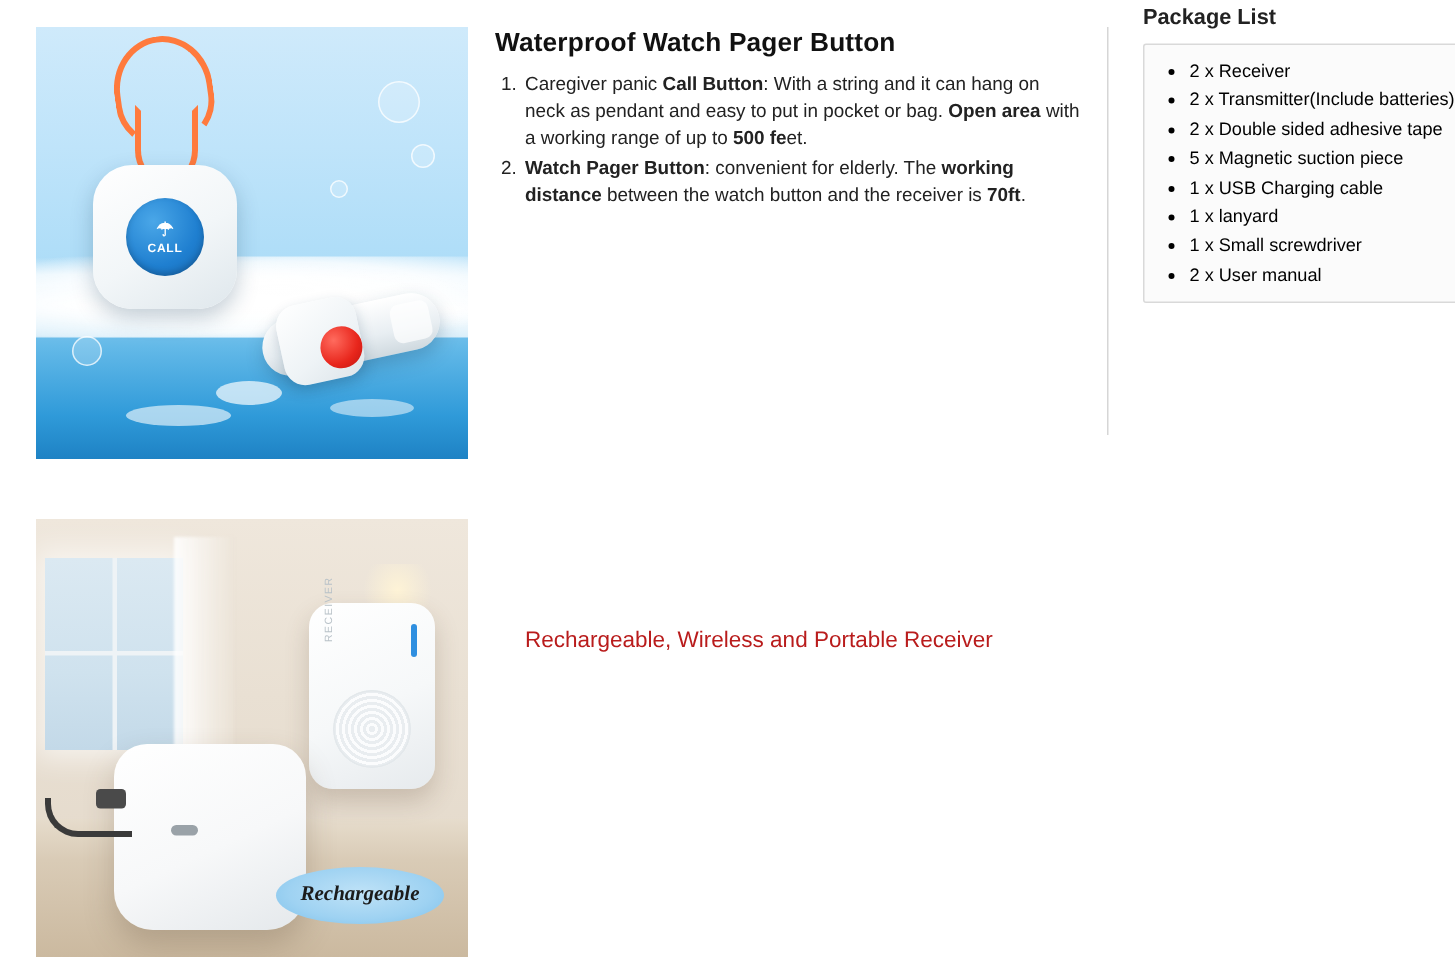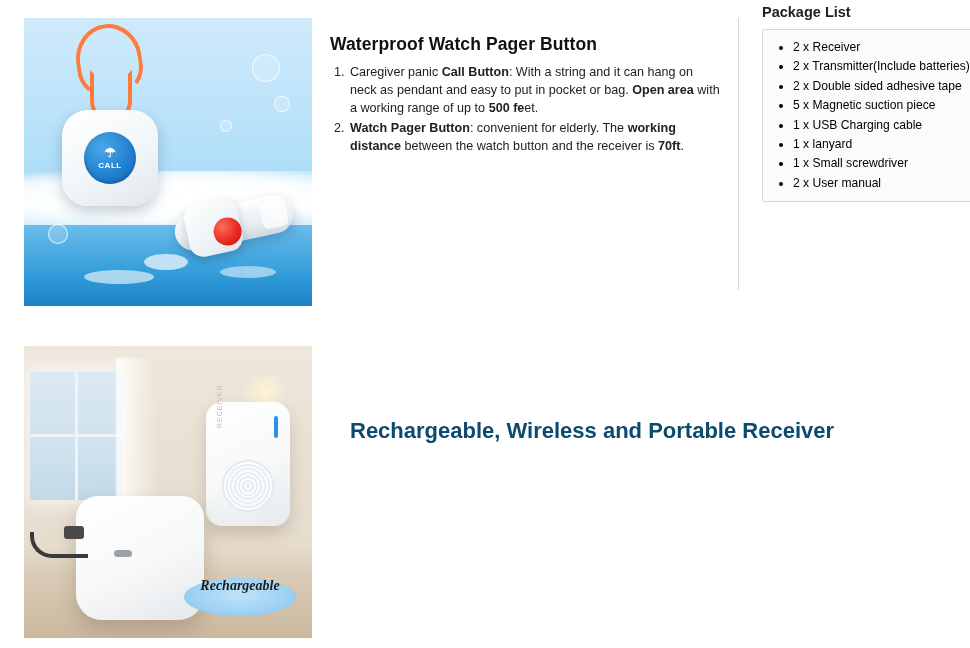--- a/index.html
+++ b/index.html
@@ -144,21 +144,20 @@
     border-radius: 50%;
     border: 1px solid rgba(255,255,255,0.75);
     background: rgba(255,255,255,0.18);
   }
 
   .text-one {
     position: absolute;
     left: 330px;
     top: 18px;
     width: 392px;
-    margin-top: 16px;
   }
   .title1 {
     font-size: 17.5px;
     font-weight: bold;
     color: #111111;
     margin: 0 0 9px 0;
     letter-spacing: 0.1px;
   }
   .subtitle1 {
     font-size: 11.5px;
@@ -324,40 +323,41 @@
     white-space: nowrap;
     letter-spacing: 1px;
   }
   .rech-badge {
     position: absolute;
     left: 160px; top: 232px;
     width: 112px; height: 38px;
     border-radius: 50%;
     background: radial-gradient(ellipse at 50% 45%, #bfe2f7 0%, #9ed2f2 60%, #7cc0ea 100%);
     display: flex;
+    align-items: center;
     justify-content: center;
   }
   .rech-badge span {
     font-family: "Liberation Serif", serif;
     font-style: italic;
     font-weight: bold;
     font-size: 14px;
     color: #1b1b1b;
   }
 
   .text-two {
     position: absolute;
     left: 350px;
     top: 90px;
     width: 520px;
   }
   .title2 {
-    font-size: 22px;
-    font-weight: bold;
-    color: #0c4a6e;
+    font-size: 15px;
+    font-weight: normal;
+    color: #b91c1c;
     margin: 0 0 14px 0;
   }
   ul.bullets2 {
     margin: 0;
     padding-left: 22px;
     font-size: 12.8px;
     line-height: 1.52;
     color: #222;
   }
   ul.bullets2 li { margin-bottom: 1px; }

